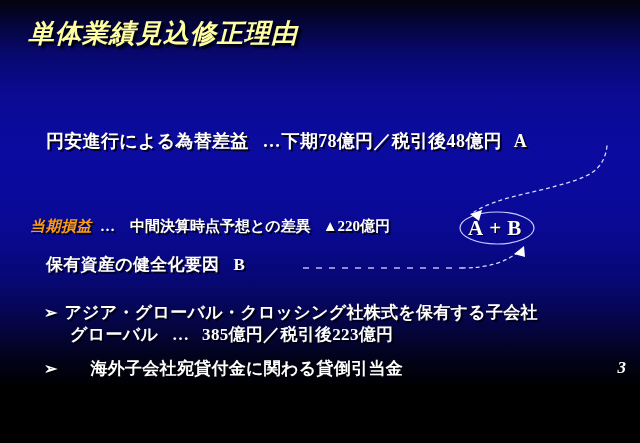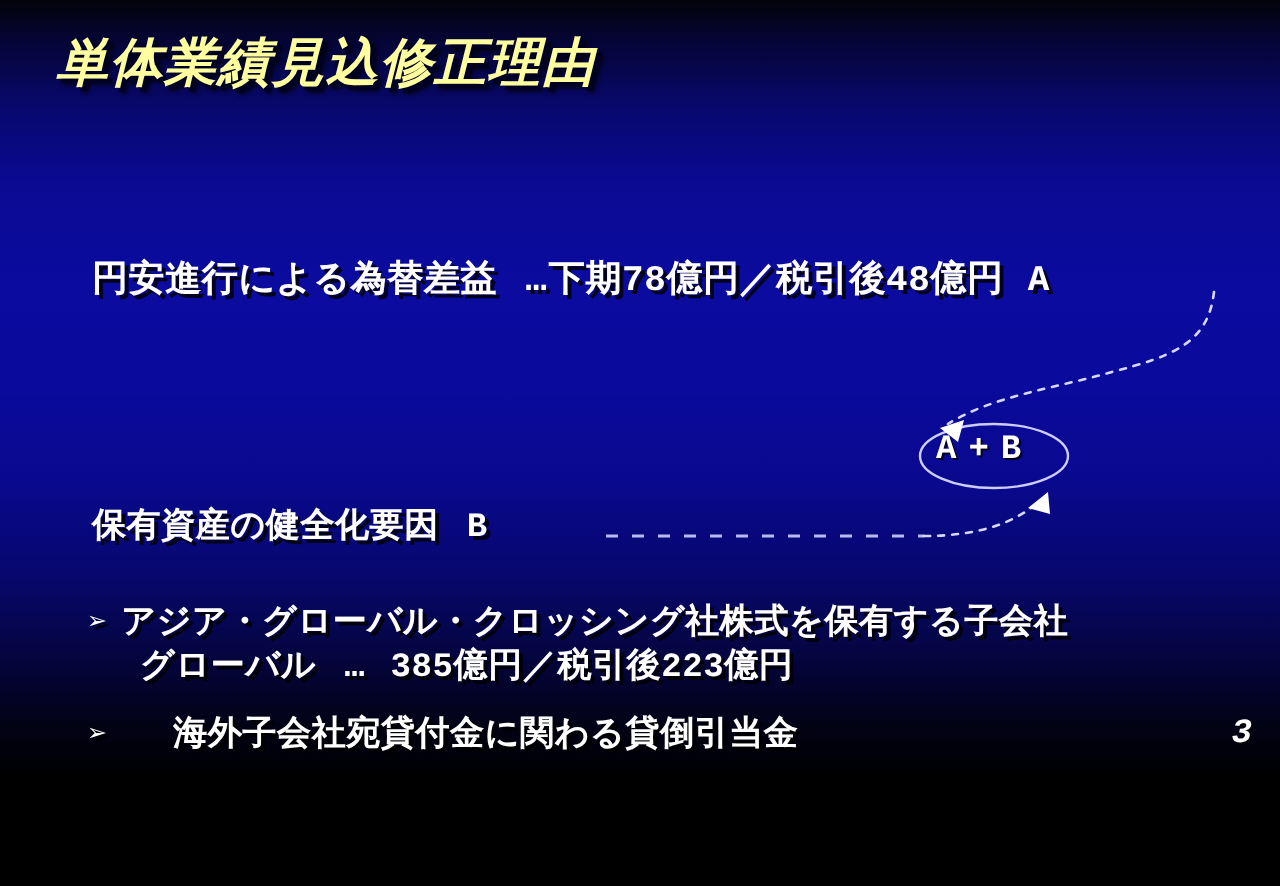--- a/index.html
+++ b/index.html
@@ -17,21 +17,21 @@
         #05053a 6%,
         #08086e 14%,
         #0a0a93 24%,
         #0b0b9f 38%,
         #0a0a9c 50%,
         #09098f 62%,
         #070770 74%,
         #050545 84%,
         #020216 94%,
         #000004 100%);
-    font-family: Liberation Mono, monospace;
+    font-family: Liberation Serif, serif;
     -webkit-font-smoothing: none;
   }
 
   .txt {
     position: absolute;
     white-space: nowrap;
     line-height: 1.05;
   }
 
   
@@ -85,21 +85,21 @@
   #overlay {
     position: absolute;
     left: 0; top: 0;
     width: 640px; height: 443px;
     pointer-events: none;
   }
 
   #ellipse-ab-label {
     left: 468px;
     top: 217px;
-    font-size: 17px;
+    font-size: 21px;
     font-weight: bold;
     color: #ffffff;
     letter-spacing: 6px;
     text-shadow: 1px 1px 0 rgba(0,0,0,0.8);
   }
 
   #page-number {
     right: 14px;
     bottom: 8px;
     font-size: 17px;
@@ -121,20 +121,23 @@
 
 <div id="slide">
 
   <div class="txt" id="title">単体業績見込修正理由</div>
 
 
   <div class="txt" style="left:46px; top:132px;">
     <span class="big-white">円安進行による為替差益</span><span class="big-white dots" style="padding-left:14px;">…</span><span class="big-white">下期78億円／税引後48億円</span><span class="big-white" style="padding-left:12px;">A</span>
   </div>
 
+  <div class="txt" style="left:30px; top:218px;">
+    <span class="label-orange">当期損益</span><span class="body-white dots" style="padding-left:8px;">…</span><span class="body-white" style="padding-left:14px;">中間決算時点予想との差異</span><span class="body-white" style="padding-left:12px;">▲220億円</span>
+  </div>
 
   <div class="txt" id="ellipse-ab-label">
     <span>A</span><span>+</span><span>B</span>
   </div>
 
   <div class="txt" style="left:44px; top:304px;">
     <span class="bullet-marker">➢</span><span class="mid-white" style="padding-left:7px;">アジア・グローバル・クロッシング社株式を保有する子会社</span>
   </div>
 
   <div class="txt" style="left:46px; top:256px;">

